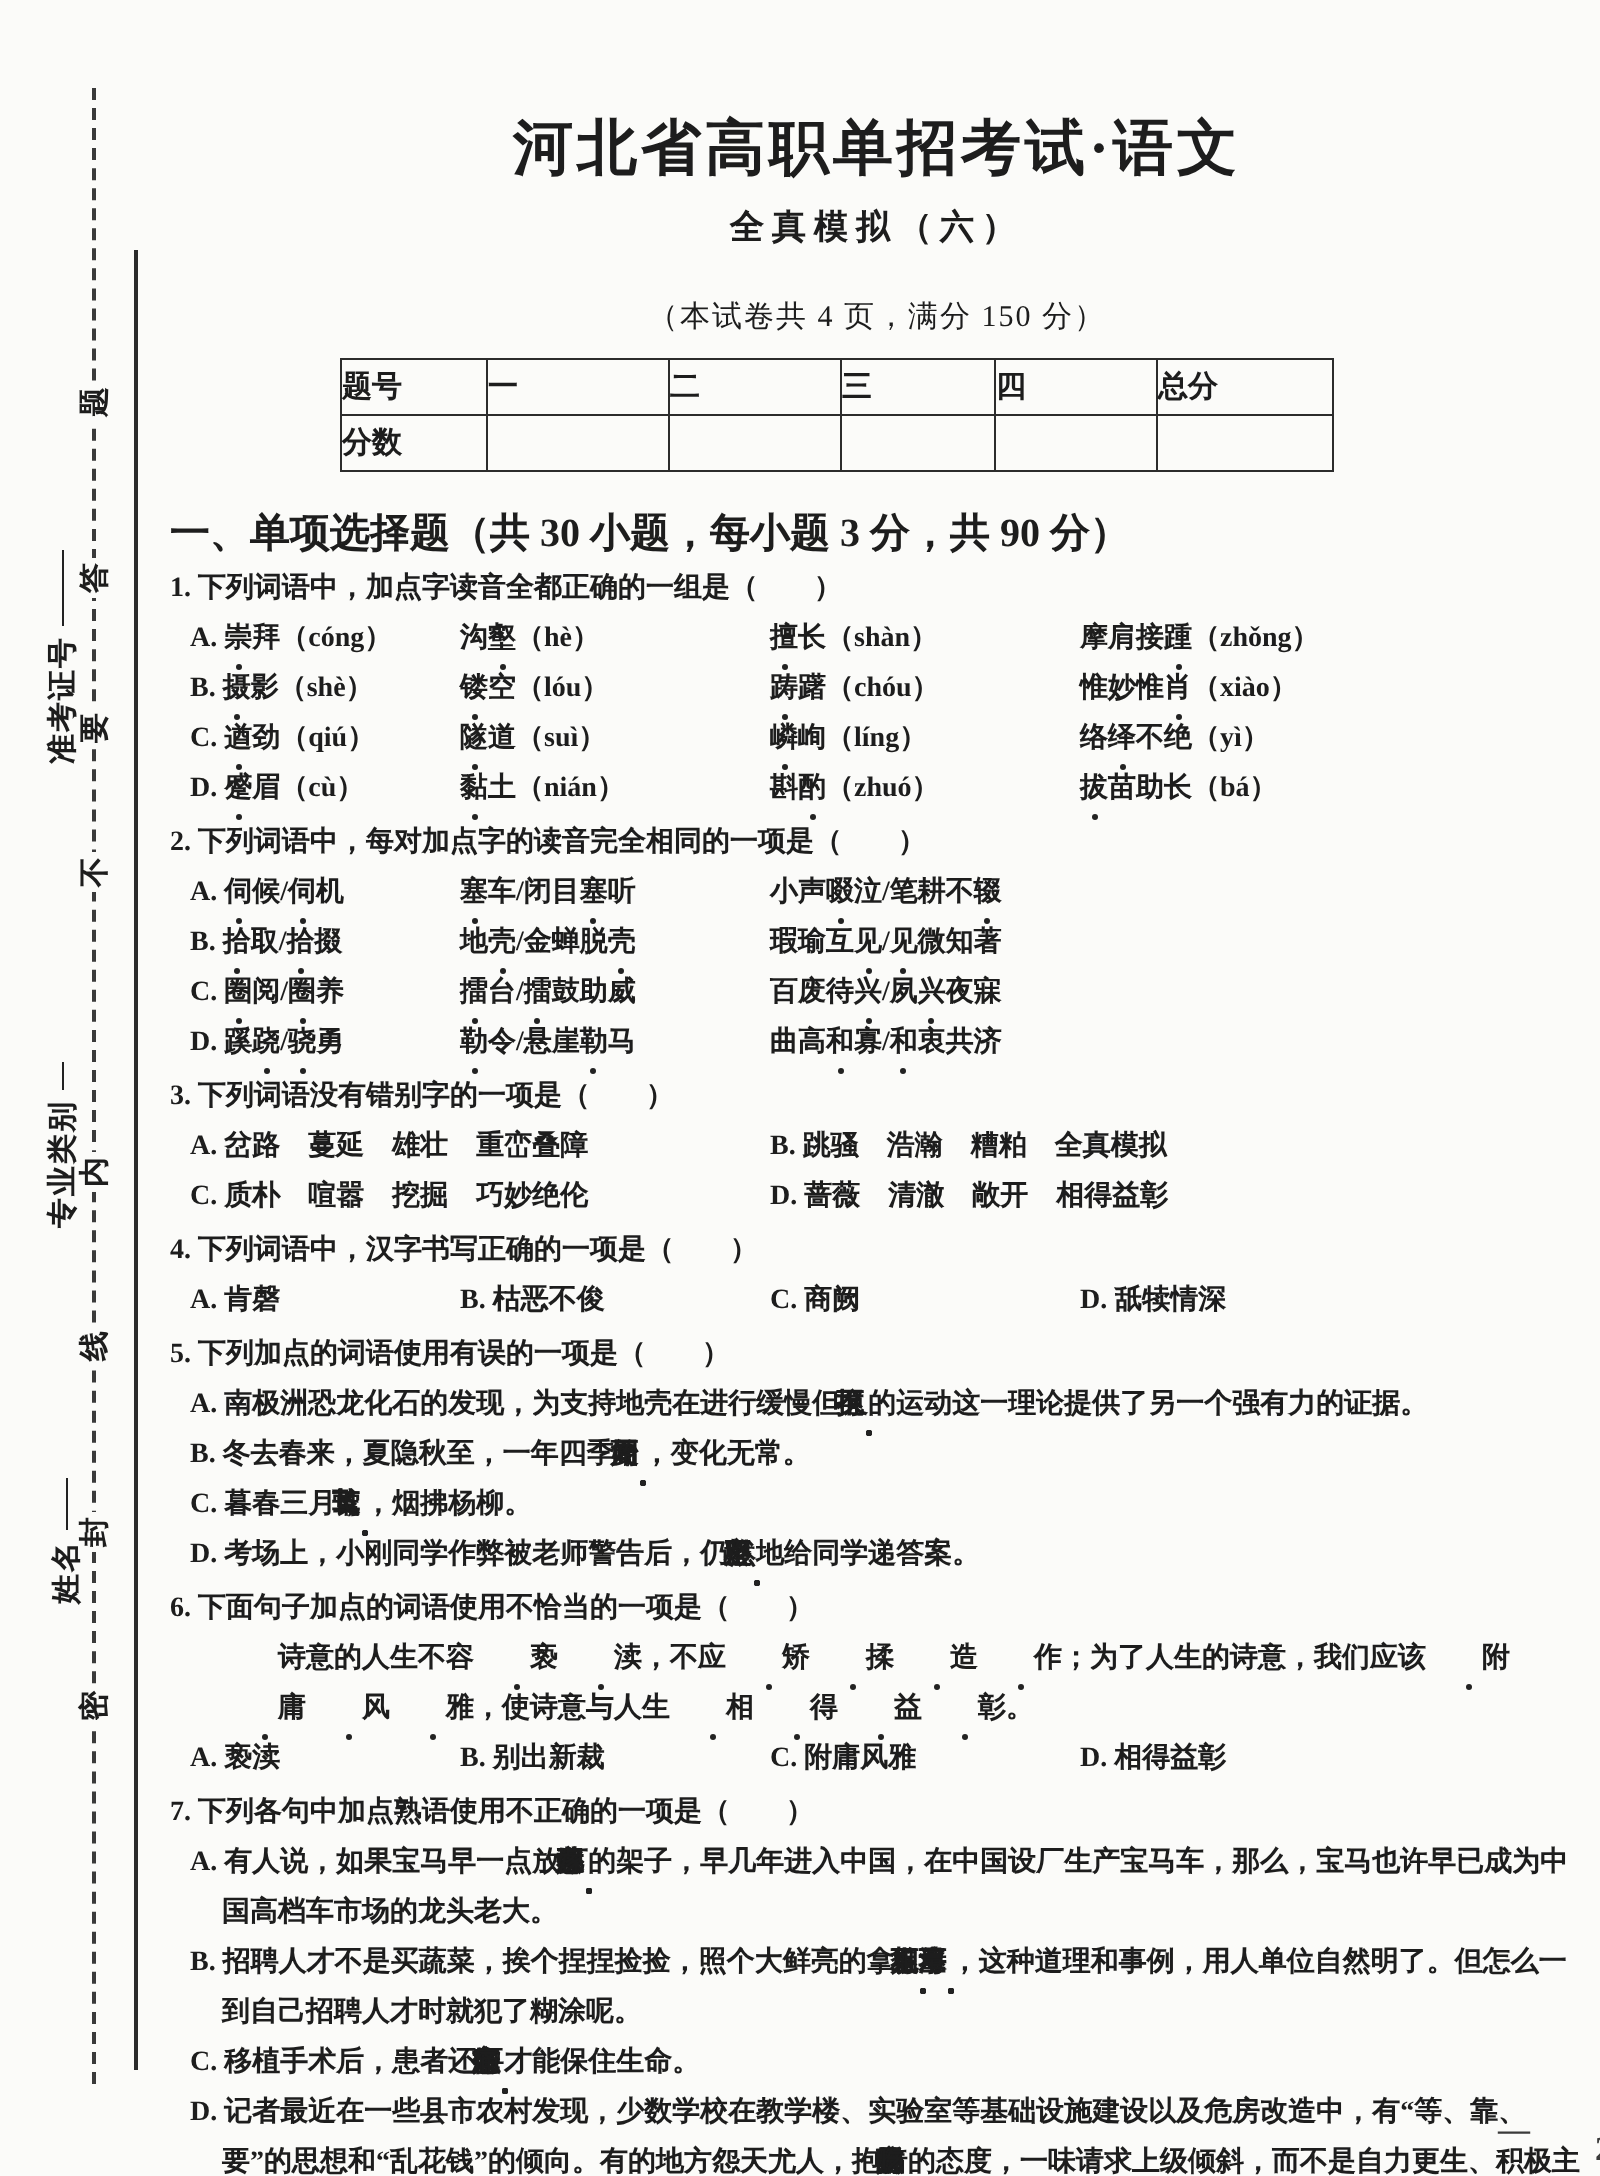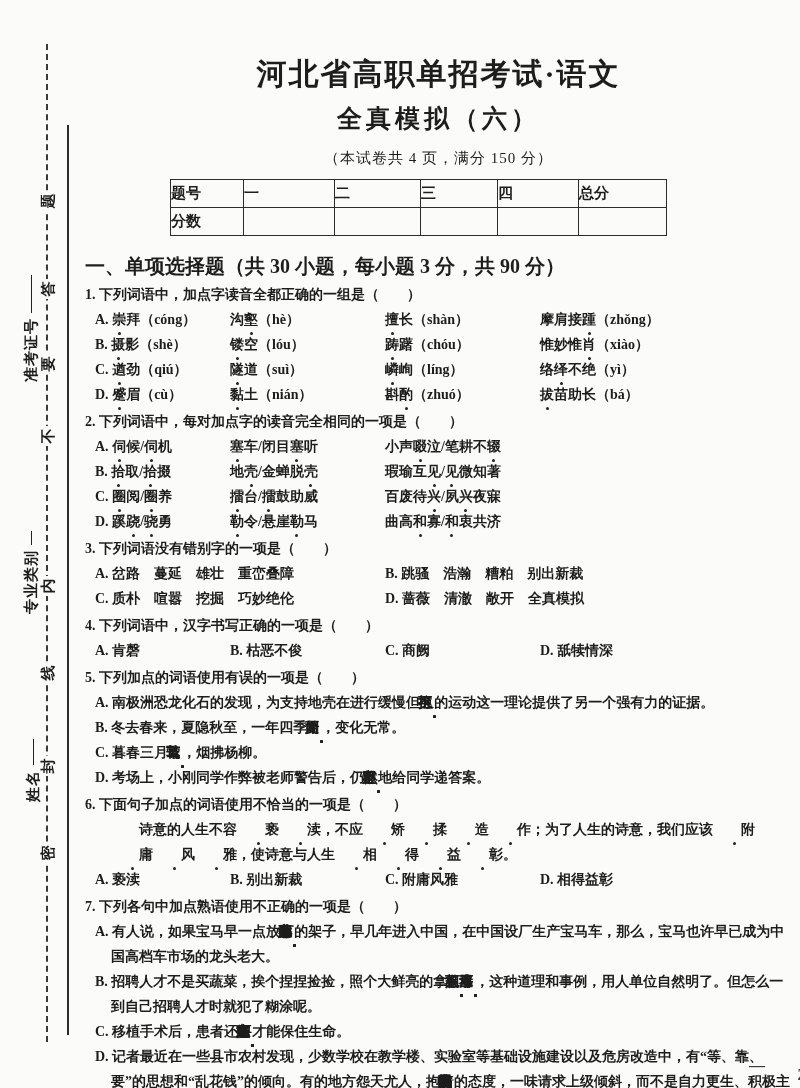--- a/index.html
+++ b/index.html
@@ -17,22 +17,22 @@
   .f3{left:24px;top:802px;}
   .wline{display:inline-block;border-top:1.6px solid #222;vertical-align:4px;margin-left:5px;}
   .line-a{width:38px}.line-b{width:14px}.line-c{width:26px}
   .sealch{position:absolute;left:38px;width:20px;text-align:center;font-size:15px;font-weight:600;
           transform:rotate(-90deg);background:#fbfbf9;line-height:18px;}
   .sc1{top:192px}.sc2{top:280px}.sc3{top:355px}.sc4{top:427px}
   .sc5{top:577px}.sc6{top:664px}.sc7{top:757px}.sc8{top:844px}
   
   .content{position:absolute;left:85px;top:54px;right:8px;}
   .title{text-align:center;font-size:30px;font-weight:800;letter-spacing:2px;margin:0;}
-  .subtitle{text-align:center;font-size:25px;font-weight:800;letter-spacing:4px;margin-top:7px;}
-  .note{text-align:center;font-size:15px;margin-top:14px;letter-spacing:1px;}
+  .subtitle{text-align:center;font-size:17px;font-weight:800;letter-spacing:4px;margin-top:7px;}
+  .note{text-align:center;font-size:15px;margin-top:24px;letter-spacing:1px;}
   table.score{border-collapse:collapse;margin:11px 0 0 85px;}
   table.score td{border:1.6px solid #2c2c2c;height:27px;font-size:15px;font-weight:700;padding:0;}
   .c0{width:72px}.c1{width:90px}.c2{width:85px}.c3{width:76px}.c4{width:80px}.c5{width:87px}
   .section{font-size:20px;font-weight:800;margin-top:17px;}
   .q{margin-top:2px;font-size:14px;}
   .stem{line-height:25px;font-weight:600;}
   .optgrid{margin-left:10px;line-height:25px;font-weight:600;}
   .cols4{display:grid;grid-template-columns:135px 155px 155px 1fr;}
   .cols3{display:grid;grid-template-columns:135px 155px 1fr;}
   .cols2{display:grid;grid-template-columns:290px 1fr;}
@@ -137,23 +137,23 @@
         <span>D. 蹊<span class="em">跷</span>/<span class="em">骁</span>勇</span>
           <span><span class="em">勒</span>令/悬崖<span class="em">勒</span>马</span>
           <span>曲高<span class="em">和</span>寡/<span class="em">和</span>衷共济</span>
       </div>
     </div>
 
     <div class="q">
       <div class="stem">3. 下列词语没有错别字的一项是（　　）</div>
       <div class="optgrid cols2">
         <span>A. 岔路　蔓延　雄壮　重峦叠障</span>
-          <span>B. 跳骚　浩瀚　糟粕　别出新裁</span>
+          <span>B. 跳骚　浩瀚　糟粕　全真模拟</span>
         <span>C. 质朴　喧嚣　挖掘　巧妙绝伦</span>
-          <span>D. 蔷薇　清澈　敞开　全真模拟</span>
+          <span>D. 蔷薇　清澈　敞开　相得益彰</span>
       </div>
     </div>
 
     <div class="q">
       <div class="stem">4. 下列词语中，汉字书写正确的一项是（　　）</div>
       <div class="optgrid cols4">
         <span>A. 肯磬</span>
           <span>B. 枯恶不俊</span>
           <span>C. 商阙</span>
           <span>D. 舐犊情深</span>

